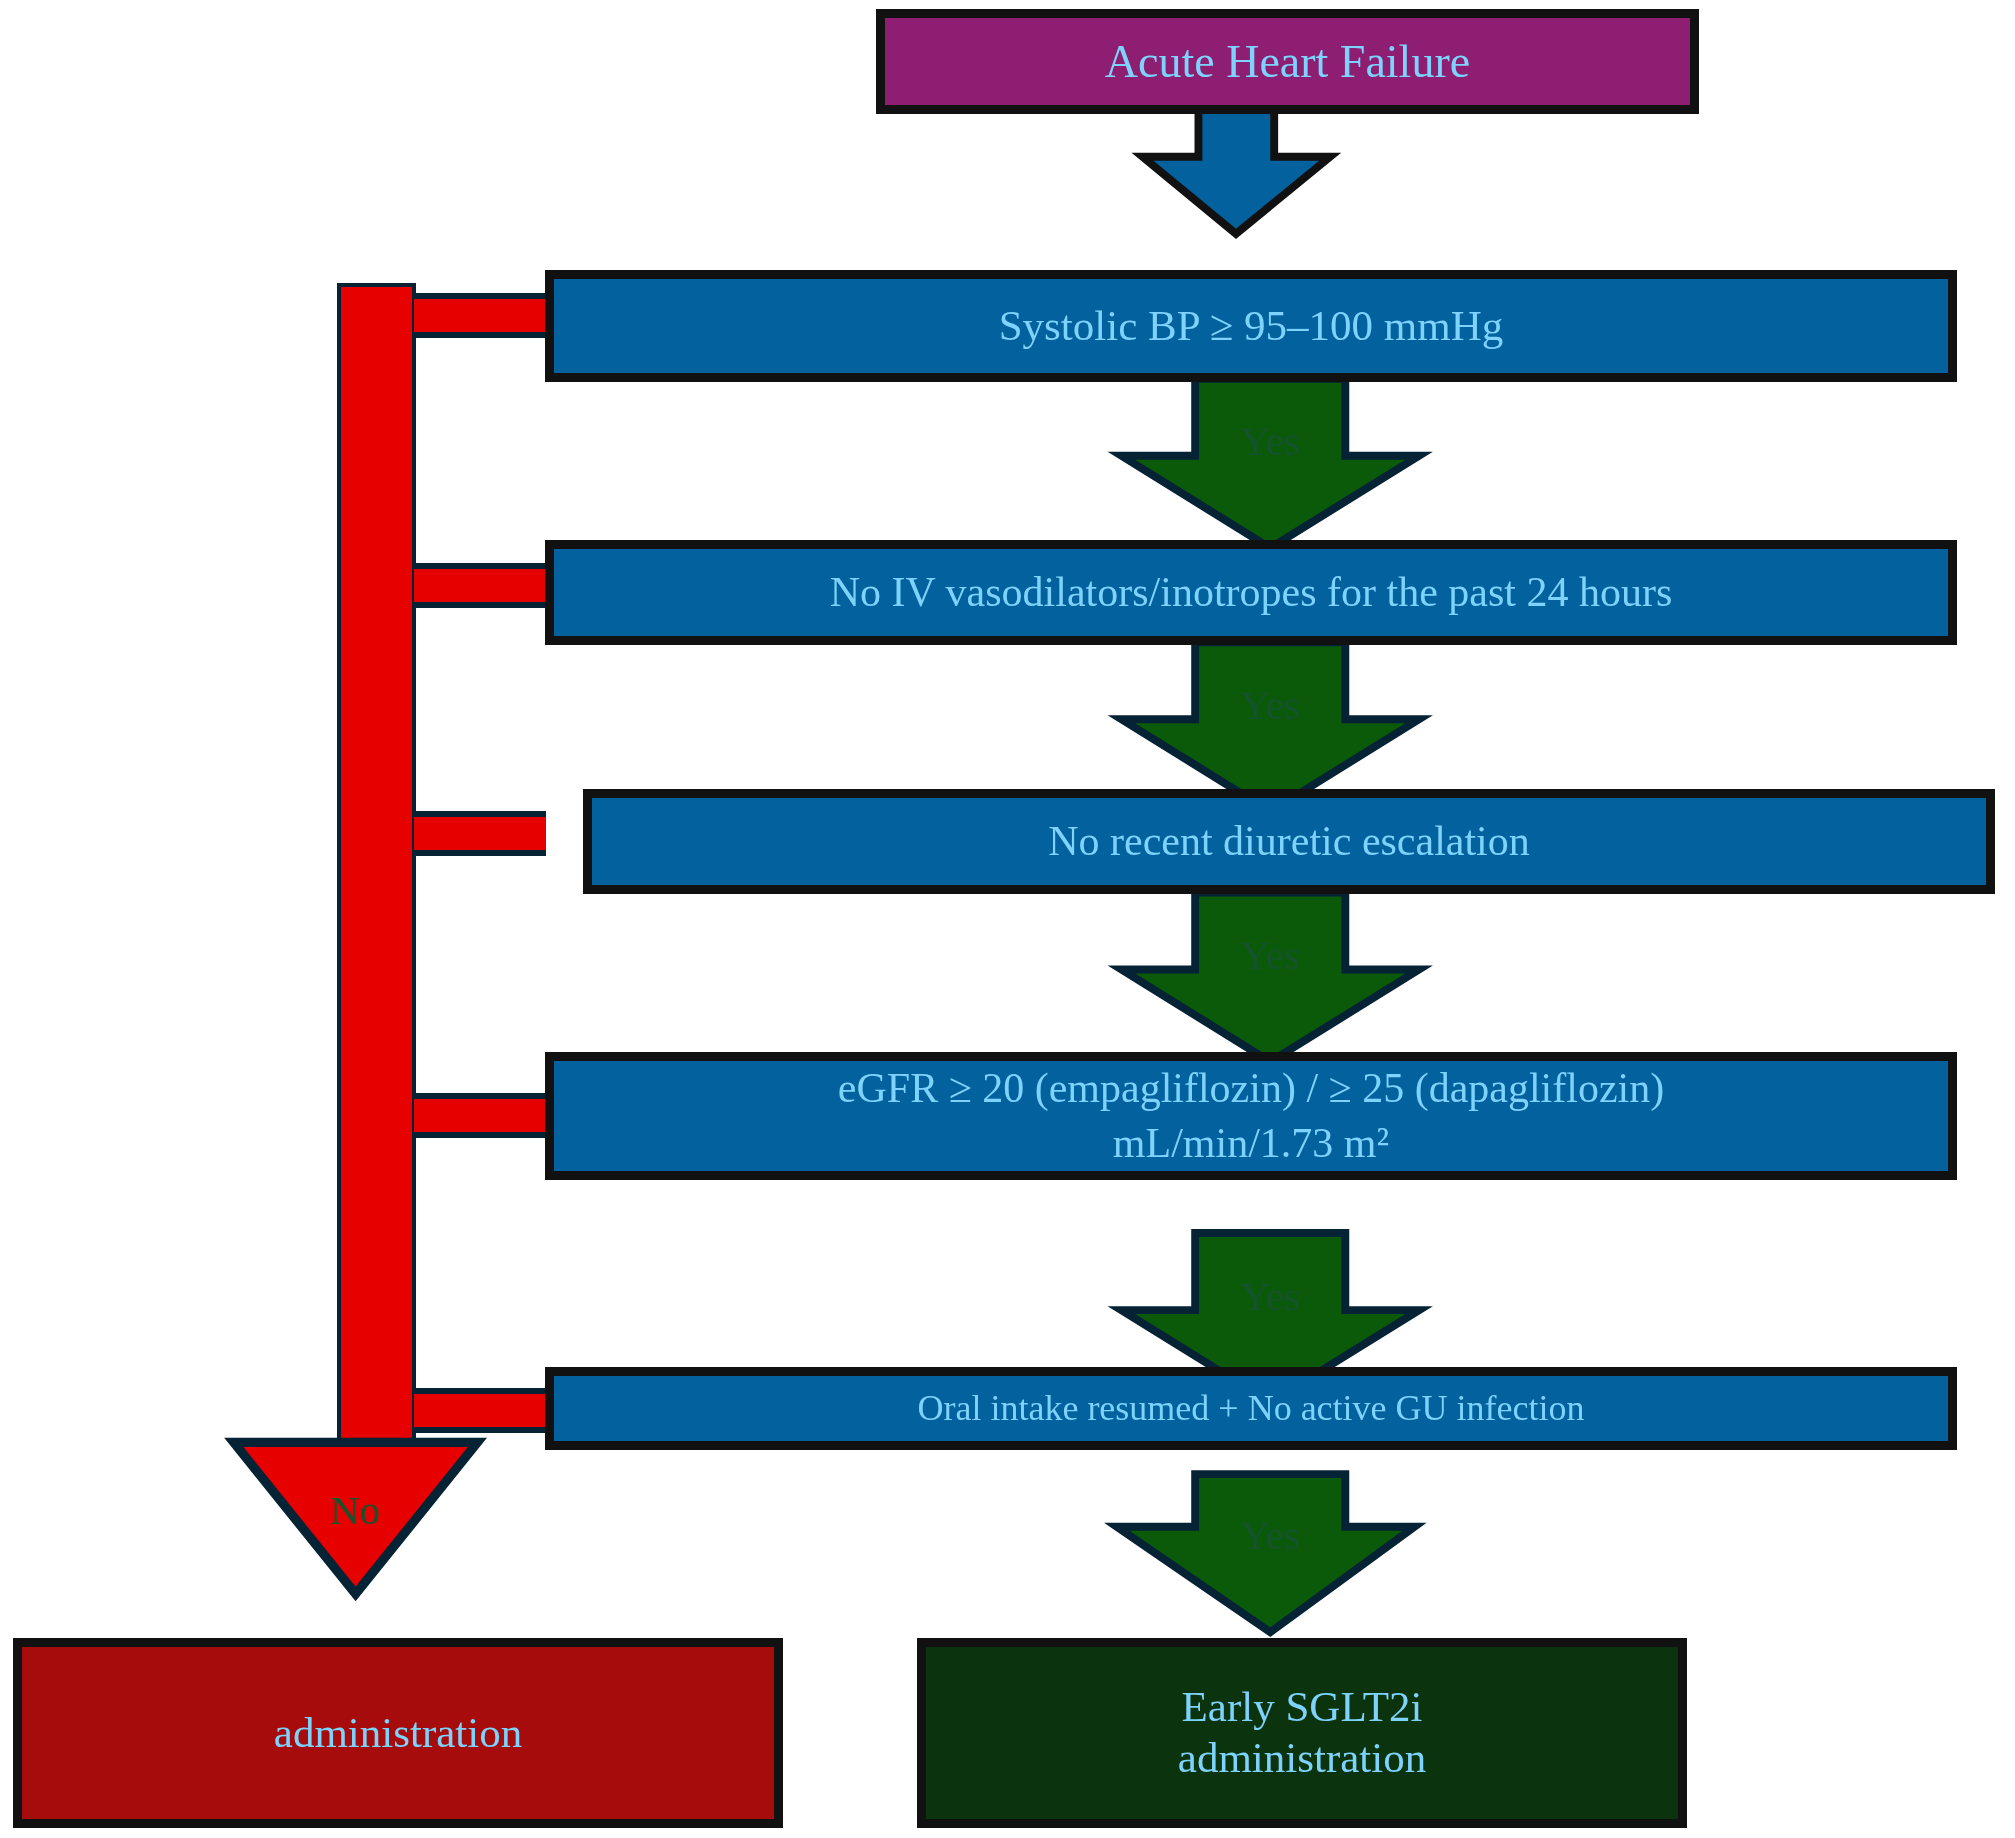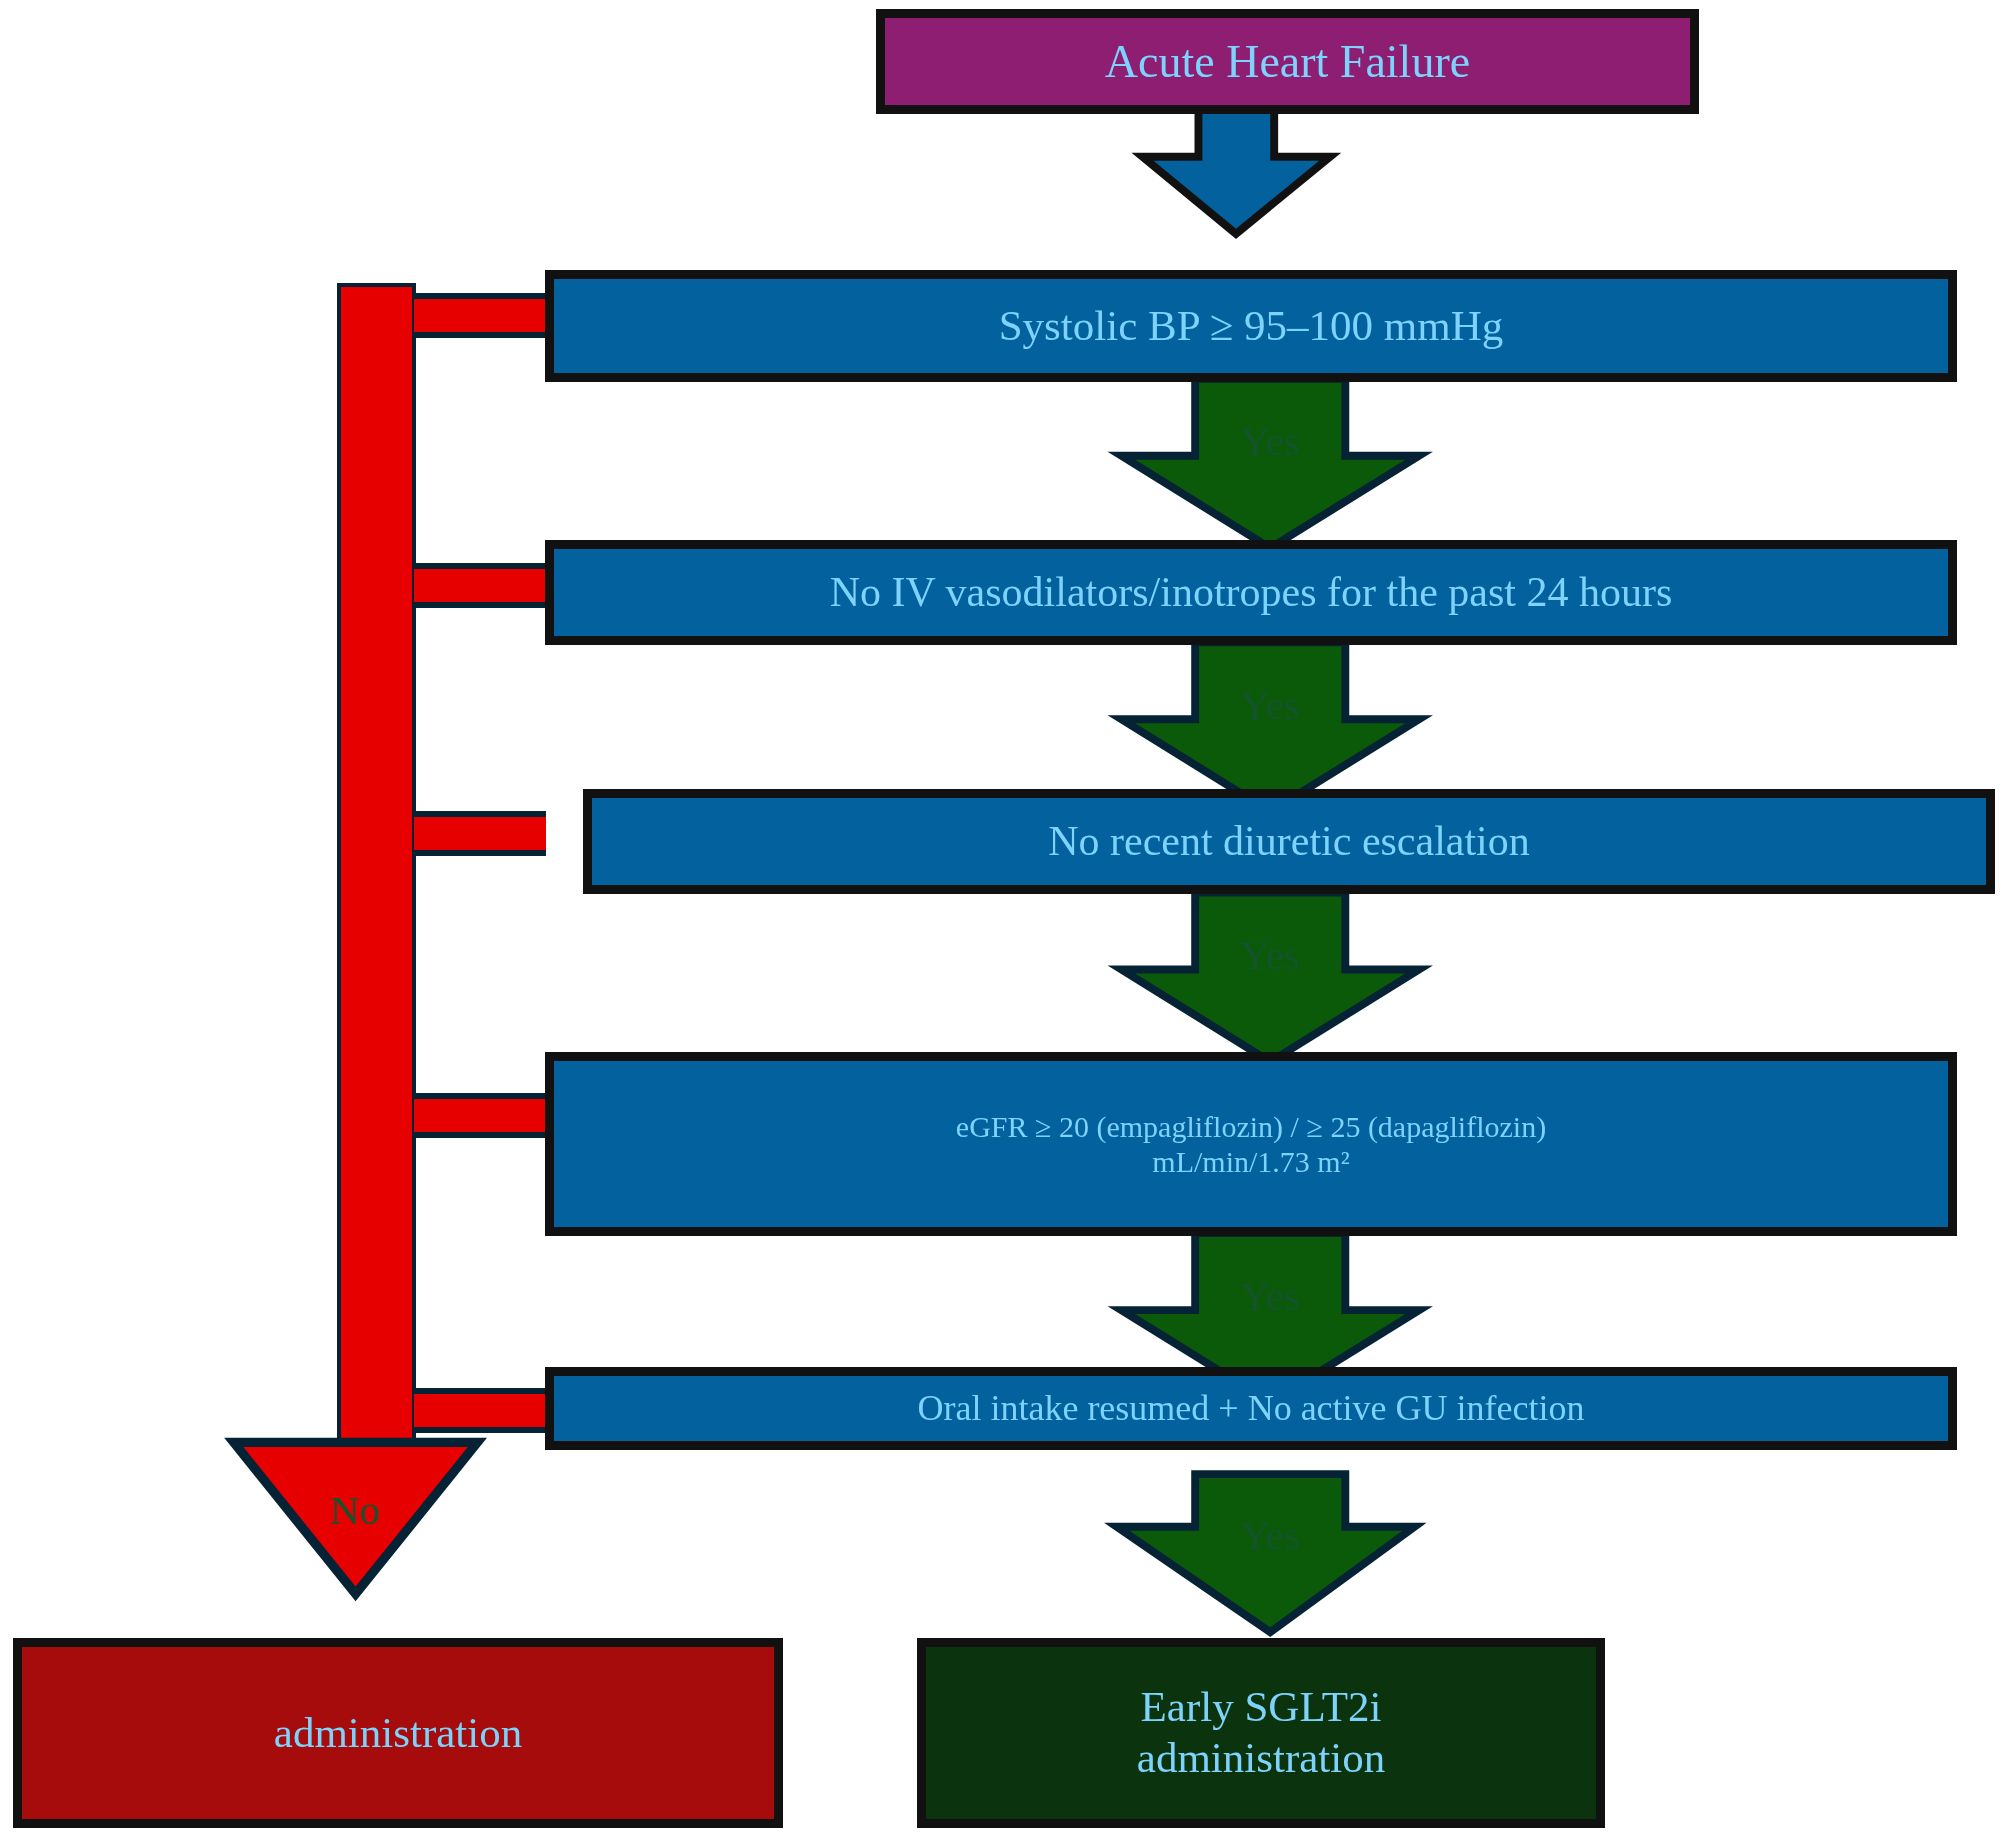--- a/index.html
+++ b/index.html
@@ -87,32 +87,32 @@
   </div>
 
   <div class="node node-decision" style="left:545px;top:540px;width:1412px;height:105px;font-size:42px;">
     <span class="txt">No IV vasodilators/inotropes for the past 24 hours</span>
   </div>
 
   <div class="node node-decision" style="left:545px;top:789px;width:1412px;height:105px;font-size:42px;margin-left:38px;">
     <span class="txt">No recent diuretic escalation</span>
   </div>
 
-  <div class="node node-decision" style="left:545px;top:1052px;width:1412px;height:184px;font-size:30px;flex-direction:column;">
+  <div class="node node-decision" style="left:545px;top:1052px;width:1412px;height:128px;font-size:42px;flex-direction:column;justify-content:space-between;">
     <span class="txt">eGFR ≥ 20 (empagliflozin) / ≥ 25 (dapagliflozin)</span>
     <span class="txt">mL/min/1.73 m²</span>
   </div>
 
   <div class="node node-decision" style="left:545px;top:1367px;width:1412px;height:83px;font-size:36px;">
     <span class="txt">Oral intake resumed  +  No active GU infection</span>
   </div>
 
   <div class="node node-wait" style="left:13px;top:1638px;width:770px;height:190px;font-size:43px;flex-direction:column;">
     <span class="txt">administration</span>
   </div>
 
-  <div class="node node-early" style="left:917px;top:1638px;width:688px;height:190px;font-size:43px;flex-direction:column;">
+  <div class="node node-early" style="left:917px;top:1638px;width:770px;height:190px;font-size:43px;flex-direction:column;">
     <span class="txt">Early SGLT2i</span>
     <span class="txt">administration</span>
   </div>
 
 </div>
 
 
 </body></html>

